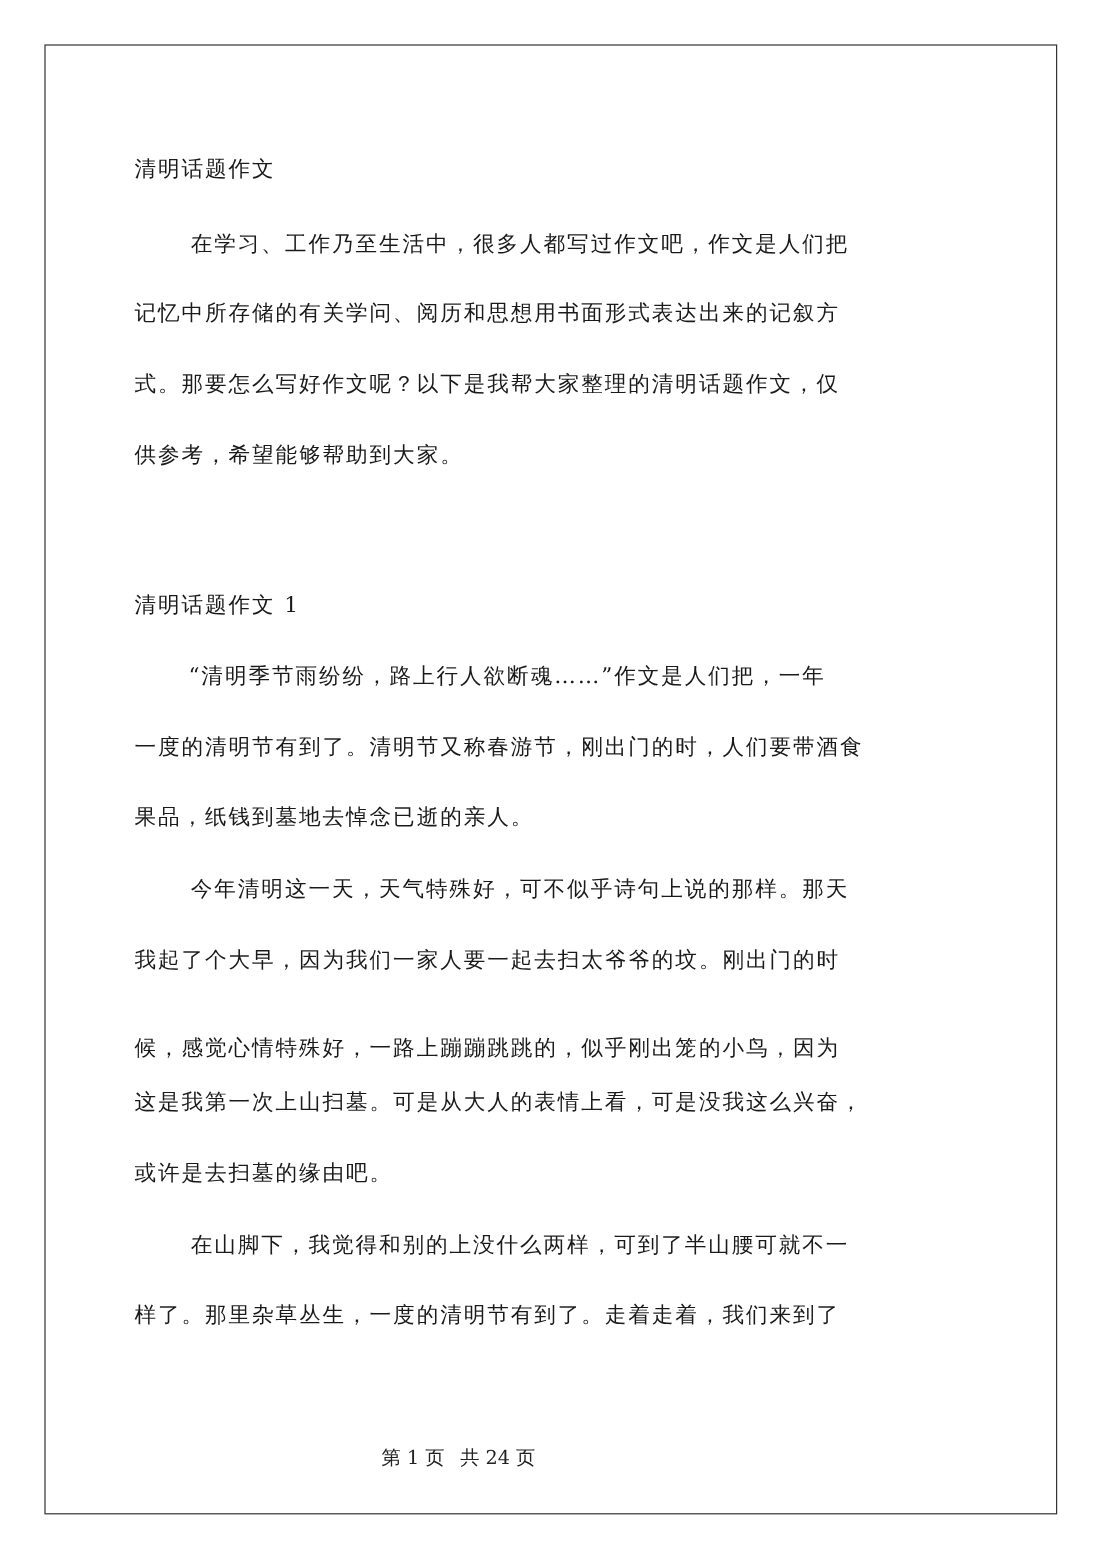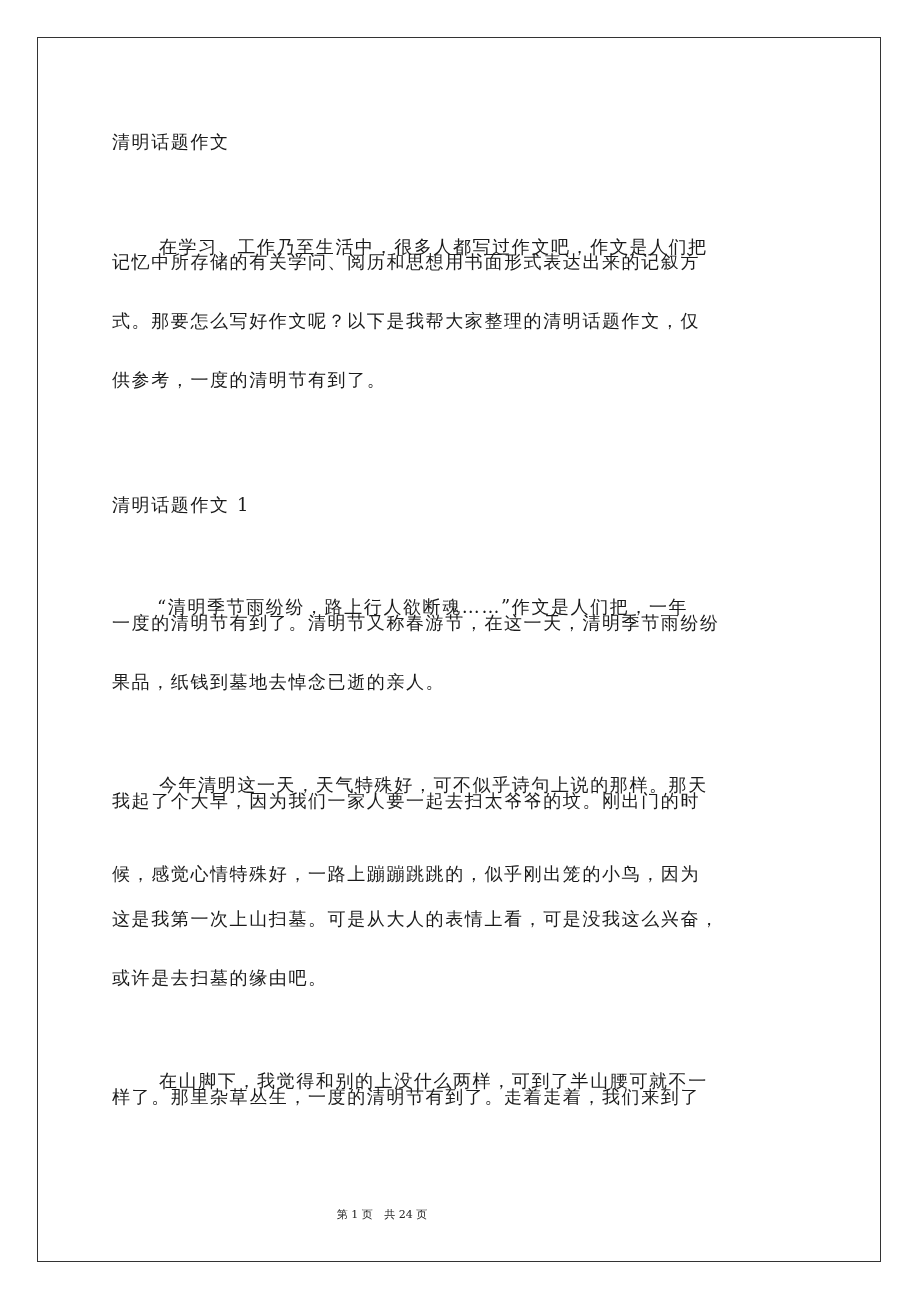--- a/index.html
+++ b/index.html
@@ -2,41 +2,41 @@
 <html><head>
 <meta charset="utf-8">
 <style>
   html, body { margin: 0; padding: 0; background: #ffffff; }
   body { width: 920px; height: 1302px; position: relative; overflow: hidden;
          font-family: "DejaVu Serif", "Liberation Serif", serif; color: #1a1a1a; }
   .page-frame { position: absolute; left: 37px; top: 37px; width: 844px; height: 1225px;
                 border: 1px solid #333333; box-sizing: border-box; }
   .line { position: absolute; left: 112px; width: 700px; font-size: 18px; line-height: 28px;
           white-space: nowrap; letter-spacing: 1.6px; }
-  .indent { left: 159px; margin-top: 43px; }
+  .indent { left: 159px; }
   .footer { position: absolute; top: 1206px; left: 0; width: 764px; text-align: center;
-            font-size: 11px; line-height: 18px; color: #222; }
+            font-size: 16px; line-height: 18px; color: #222; }
   .footer span { margin: 0 4px; }
 </style>
 </head>
 <body>
 
 <div class="page-frame"></div>
 
 <div class="line" style="top:128px">清明话题作文</div>
 
 <div class="line indent" style="top:190px">在学习、工作乃至生活中，很多人都写过作文吧，作文是人们把</div>
 <div class="line" style="top:248px">记忆中所存储的有关学问、阅历和思想用书面形式表达出来的记叙方</div>
 <div class="line" style="top:307px">式。那要怎么写好作文呢？以下是我帮大家整理的清明话题作文，仅</div>
-<div class="line" style="top:366px">供参考，一度的清明节有到了。</div>
+<div class="line" style="top:366px">供参考，希望能够帮助到大家。</div>
 
 <div class="line" style="top:491px">清明话题作文 1</div>
 
 <div class="line indent" style="top:550px; left:157px">“清明季节雨纷纷，路上行人欲断魂……”作文是人们把，一年</div>
-<div class="line" style="top:609px">一度的清明节有到了。清明节又称春游节，在这一天，清明季节雨纷纷</div>
+<div class="line" style="top:609px">一度的清明节有到了。清明节又称春游节，刚出门的时，人们要带酒食</div>
 <div class="line" style="top:668px">果品，纸钱到墓地去悼念已逝的亲人。</div>
 
 <div class="line indent" style="top:728px">今年清明这一天，天气特殊好，可不似乎诗句上说的那样。那天</div>
 <div class="line" style="top:787px">我起了个大早，因为我们一家人要一起去扫太爷爷的坟。刚出门的时</div>
 <div class="line" style="top:860px">候，感觉心情特殊好，一路上蹦蹦跳跳的，似乎刚出笼的小鸟，因为</div>
 <div class="line" style="top:905px">这是我第一次上山扫墓。可是从大人的表情上看，可是没我这么兴奋，</div>
 <div class="line" style="top:964px">或许是去扫墓的缘由吧。</div>
 
 <div class="line indent" style="top:1024px">在山脚下，我觉得和别的上没什么两样，可到了半山腰可就不一</div>
 <div class="line" style="top:1083px">样了。那里杂草丛生，一度的清明节有到了。走着走着，我们来到了</div>

